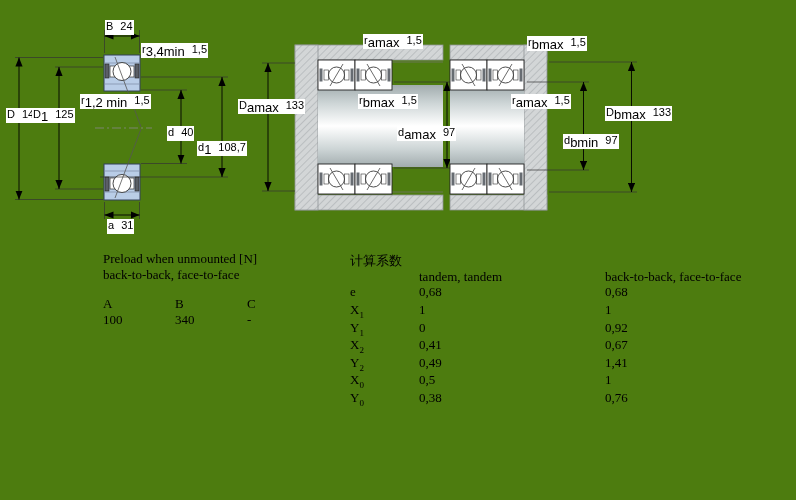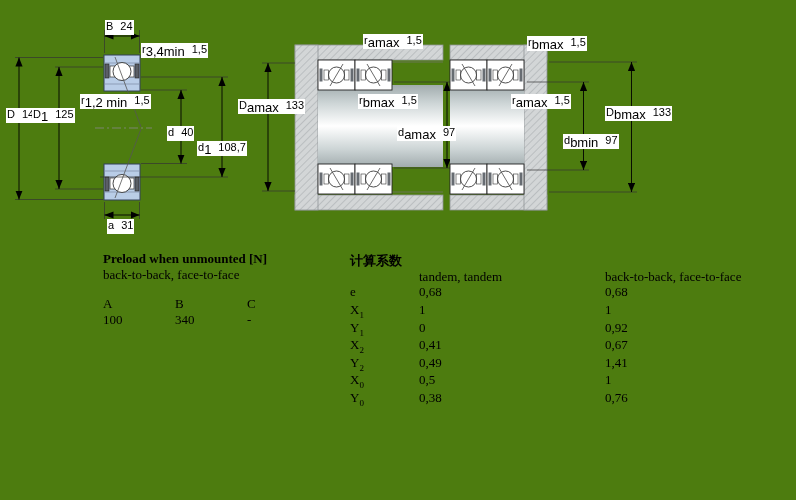--- a/index.html
+++ b/index.html
@@ -4,21 +4,21 @@
 <style>
   html,body{margin:0;padding:0;background:#fff}
   .canvas{position:relative;width:796px;height:500px;background:#4d7c0f;overflow:hidden;
           font-family:"Liberation Serif",serif;color:#000}
   .drawing-svg{position:absolute;left:0;top:0}
   .dim{position:absolute;font-family:"Liberation Sans",sans-serif;font-size:11px;line-height:13px;
        color:#000;background:#fff;padding:0 1px;white-space:nowrap}
   .dim sub{font-size:13px;line-height:1}
   .dim .v{margin-left:7px}
   .tbl{position:absolute;font-size:13px;line-height:16px}
-  .tbl .title{font-weight:bold}
+  .tbl .title{font-weight:normal}
   .preload-grid{display:grid;grid-template-columns:72px 72px 72px;margin-top:13px}
   .factors-grid{display:grid;grid-template-columns:69px 186px 220px}
   .factors-grid span{line-height:15.4px}
   .tbl sub{font-size:9px;line-height:1}
 </style>
 </head>
 <body>
 
 <div class="canvas">
 

